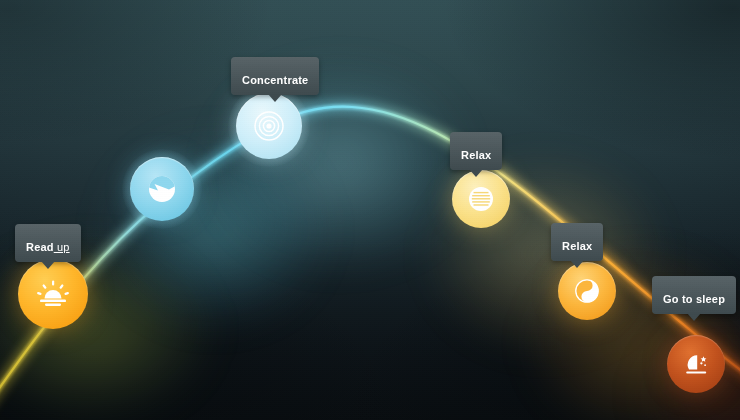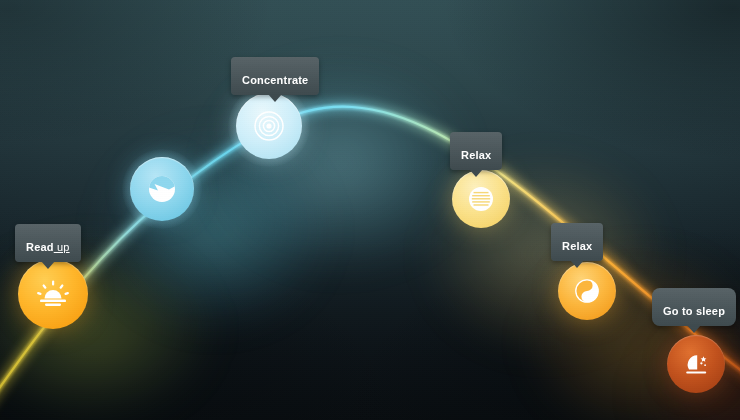--- a/index.html
+++ b/index.html
@@ -271,18 +271,18 @@
     <svg width="30" height="30" viewBox="0 0 30 30">
       <g fill="#ffffff">
         <path d="M16.2 6.2 A 9.4 9.4 0 0 0 8.0 20.4 L 16.2 20.4 Z"></path>
         <path d="M22.5 7.2 l0.85 2.0 2.05 0.2 -1.55 1.4 0.45 2.0 -1.8 -1.05 -1.8 1.05 0.45 -2.0 -1.55 -1.4 2.05 -0.2 z"></path>
         <circle cx="20.4" cy="14.3" r="1.15"></circle>
         <circle cx="24.1" cy="16.2" r="0.85"></circle>
         <rect x="5.2" y="22.4" width="20" height="2.1" rx="1.0"></rect>
       </g>
     </svg>
   </div>
-  <div class="tip" style="left:652px; top:288px;border-radius:8px;">
+  <div class="tip" style="left:652px; top:276px;">
     <span>Go to sleep</span>
   </div>
 
   <div class="bg-noise"></div>
 </div>
 
 </body></html>

